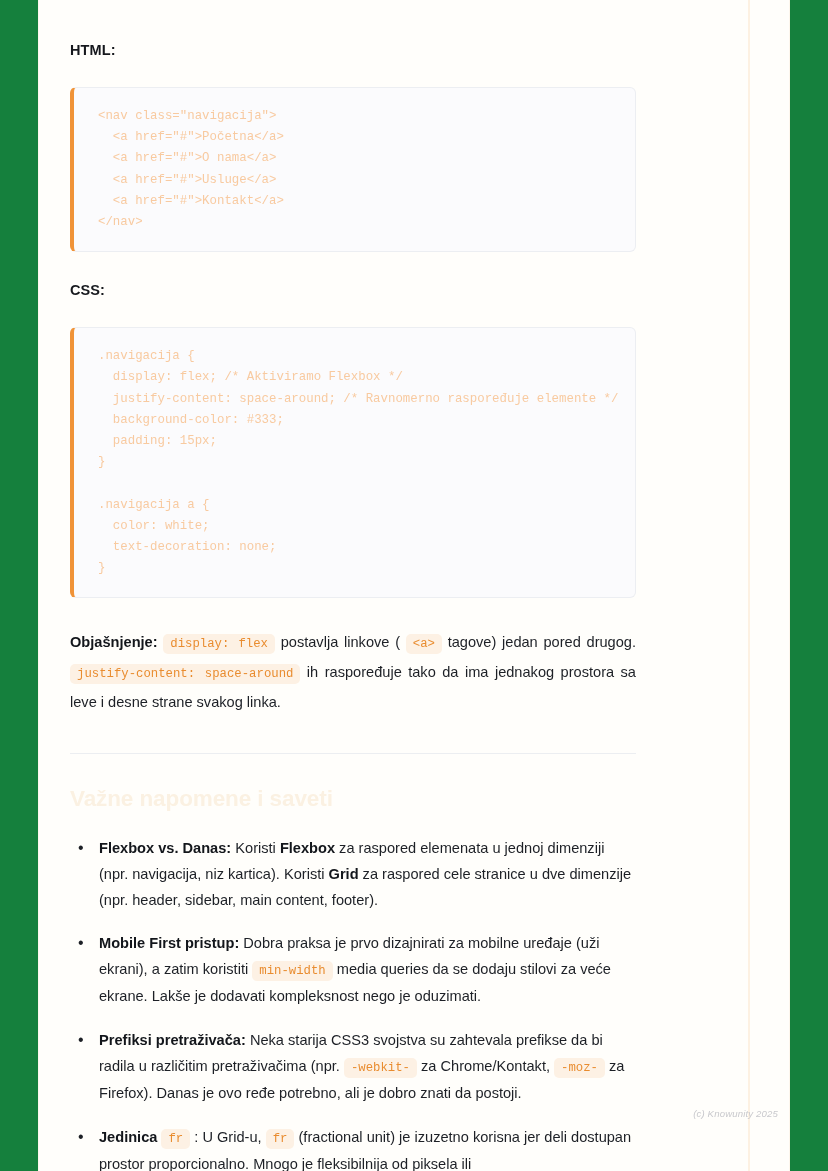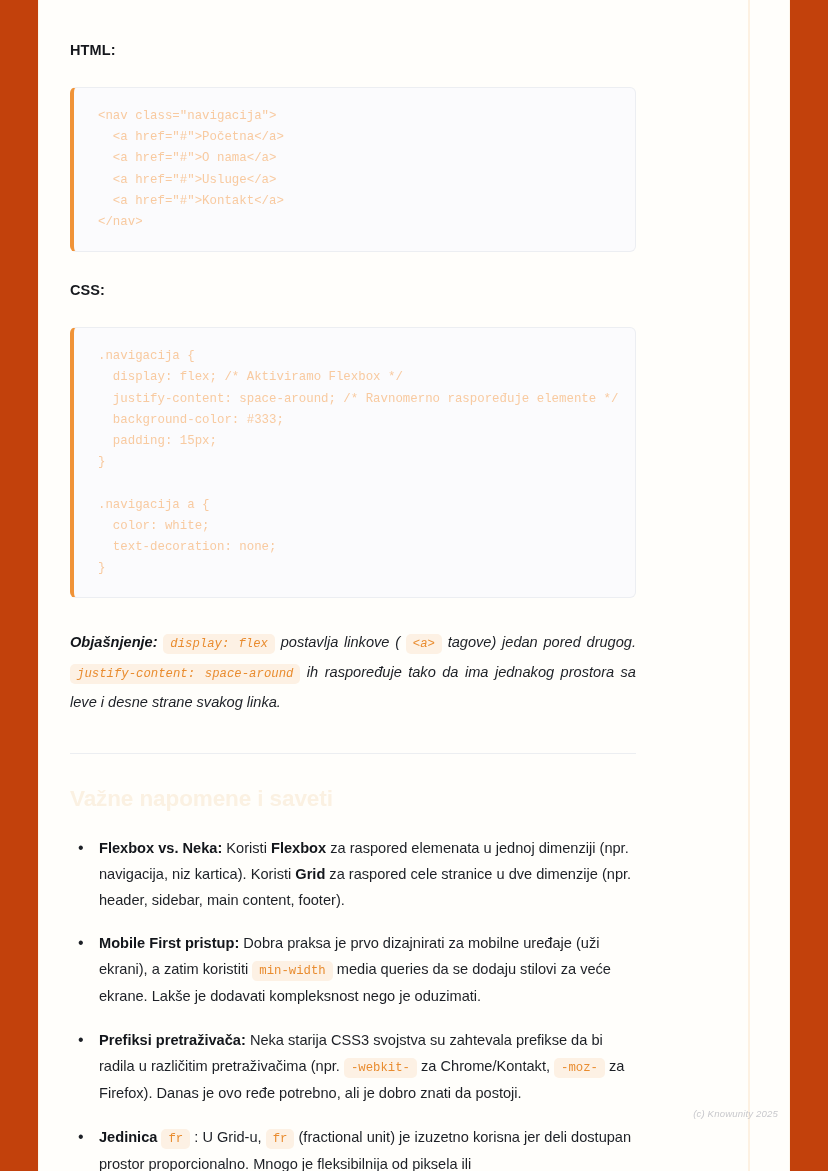--- a/index.html
+++ b/index.html
@@ -8,21 +8,21 @@
     width: 828px;
     height: 1171px;
     background: #ffffff;
     font-family: "Liberation Sans", sans-serif;
   }
 
   .page {
     position: relative;
     width: 828px;
     height: 1171px;
-    background: #c2410c;
+    background: #15803d;
     overflow: hidden;
   }
 
   
   .page-card {
     position: absolute;
     left: 38px;
     top: 0;
     width: 752px;
     height: 1171px;
@@ -75,21 +75,20 @@
   }
   .code-line { display: block; }
 
   
   .para {
     font-size: 14.6px;
     line-height: 28px;
     color: #1d2026;
     text-align: justify;
     margin-bottom: 4px;
-    font-style: italic;
   }
   .para b { font-weight: bold; color: #13161b; }
 
   code.chip {
     font-family: "Liberation Mono", "DejaVu Sans Mono", monospace;
     font-size: 12.3px;
     background: #fdf1e4;
     color: #e98c2f;
     border-radius: 5px;
     padding: 3px 7px;
@@ -190,21 +189,21 @@
     </div>
 
     <p class="para"><b>Objašnjenje:</b> <code class="chip">display: flex</code> <span>postavlja linkove (</span> <code class="chip">&lt;a&gt;</code> <span>tagove) jedan pored drugog.</span> <code class="chip">justify-content: space-around</code> <span>ih raspoređuje tako da ima jednakog prostora sa leve i desne strane svakog linka.</span></p>
 
     <div class="divider"></div>
 
     <h2 class="section-title">Važne napomene i saveti</h2>
 
     <ul class="tips">
 
-      <li><b>Flexbox vs. Neka:</b> <span>Koristi</span> <b>Flexbox</b> <span>za raspored elemenata u jednoj dimenziji (npr. navigacija, niz kartica). Koristi</span> <b>Grid</b> <span>za raspored cele stranice u dve dimenzije (npr. header, sidebar, main content, footer).</span></li>
+      <li><b>Flexbox vs. Danas:</b> <span>Koristi</span> <b>Flexbox</b> <span>za raspored elemenata u jednoj dimenziji (npr. navigacija, niz kartica). Koristi</span> <b>Grid</b> <span>za raspored cele stranice u dve dimenzije (npr. header, sidebar, main content, footer).</span></li>
 
       <li><b>Mobile First pristup:</b> <span>Dobra praksa je prvo dizajnirati za mobilne uređaje (uži ekrani), a zatim koristiti</span> <code class="chip">min-width</code> <span>media queries da se dodaju stilovi za veće ekrane. Lakše je dodavati kompleksnost nego je oduzimati.</span></li>
 
       <li><b>Prefiksi pretraživača:</b> <span>Neka starija CSS3 svojstva su zahtevala prefikse da bi radila u različitim pretraživačima (npr.</span> <code class="chip">-webkit-</code> <span>za Chrome/Kontakt,</span> <code class="chip">-moz-</code> <span>za Firefox). Danas je ovo ređe potrebno, ali je dobro znati da postoji.</span>
       </li>
 
       <li><b>Jedinica</b> <code class="chip">fr</code> <span>: U Grid-u,</span> <code class="chip">fr</code> <span>(fractional unit) je izuzetno korisna jer deli dostupan prostor proporcionalno. Mnogo je fleksibilnija od piksela ili</span></li>
 
     </ul>
   </div>

